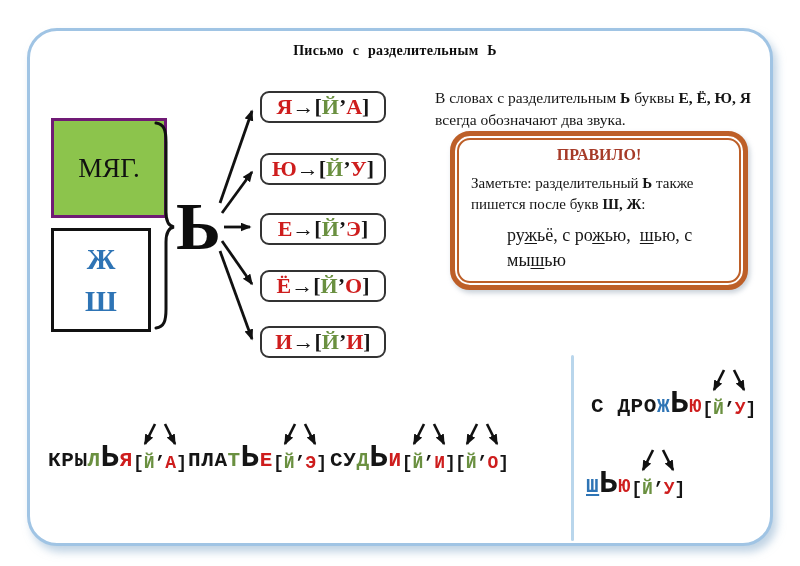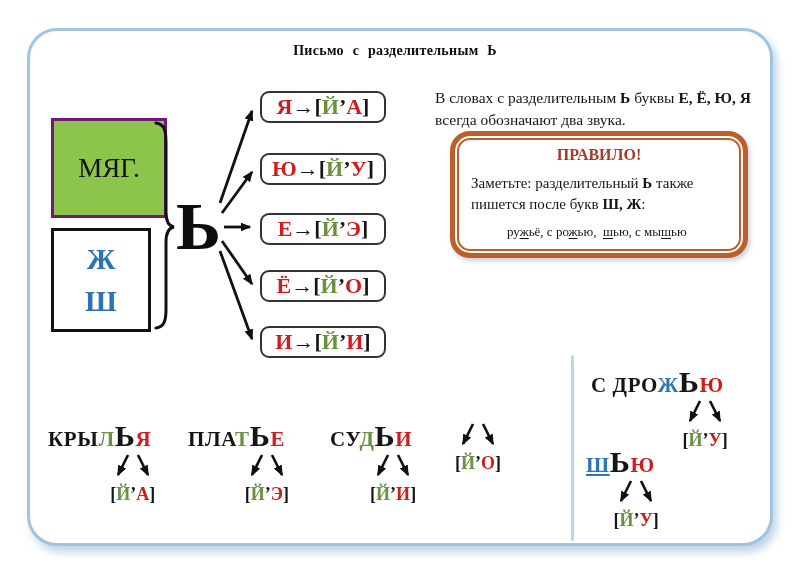--- a/index.html
+++ b/index.html
@@ -24,23 +24,23 @@
            box-sizing:border-box;display:flex;align-items:center;justify-content:center;
            font-size:22px;font-weight:700;white-space:nowrap;}
   .note{position:absolute;left:405px;top:56px;width:338px;font-size:15.5px;line-height:1.42;}
   .rule-box{position:absolute;left:405px;top:100px;width:298px;box-sizing:border-box;
             border:5px solid var(--accent_border,#bd5f28);border-radius:20px;background:#fff;
             padding:6px 16px 12px;
             box-shadow:2px 3px 5px rgba(120,140,160,.4), inset 0 0 0 2px #fff, inset 0 0 0 4px var(--accent_border,#bd5f28);margin-left:15px;}
   .rule-title{text-align:center;font-size:16px;font-weight:700;color:var(--darkred,#a63b28);margin:4px 0 8px;}
   .rule-text{font-size:15px;line-height:1.4;margin:0;}
   .rule-p2{margin-top:9px;}
-  .rule-ex{margin-top:8px;padding-left:36px;font-size:13px;}
+  .rule-ex{margin-top:8px;padding-left:36px;font-size:18px;}
   .divider{position:absolute;left:541px;top:324px;width:3px;height:186px;background:var(--divider,#b9d6ec);border-radius:2px;}
-  .word-ex{position:absolute;display:flex;flex-direction:column;align-items:flex-end;}
+  .word-ex{position:absolute;display:flex;flex-direction:row;align-items:flex-end;font-family:Liberation Mono, monospace;}
   .we0{left:18px;top:390px}.we1{left:158px;top:390px}.we2{left:300px;top:390px}.we3{left:425px;top:390px}
   .se0{left:561px;top:336px}.se1{left:556px;top:416px}
   .word{font-size:21px;font-weight:700;letter-spacing:.6px;white-space:nowrap;}
   .tail{display:flex;flex-direction:column;align-items:center;margin-right:-4px;margin-top:1px;}
   .varrows line{stroke:#111;stroke-width:2.7;}
   .sound{font-size:18px;font-weight:700;margin-top:1px;white-space:nowrap;}
   .big{font-size:1.45em;line-height:1;}
   .b{font-weight:700;}
   .u{text-decoration:underline;text-underline-offset:2px;}
   .c-red{color:var(--red,#ce1d1d);}

